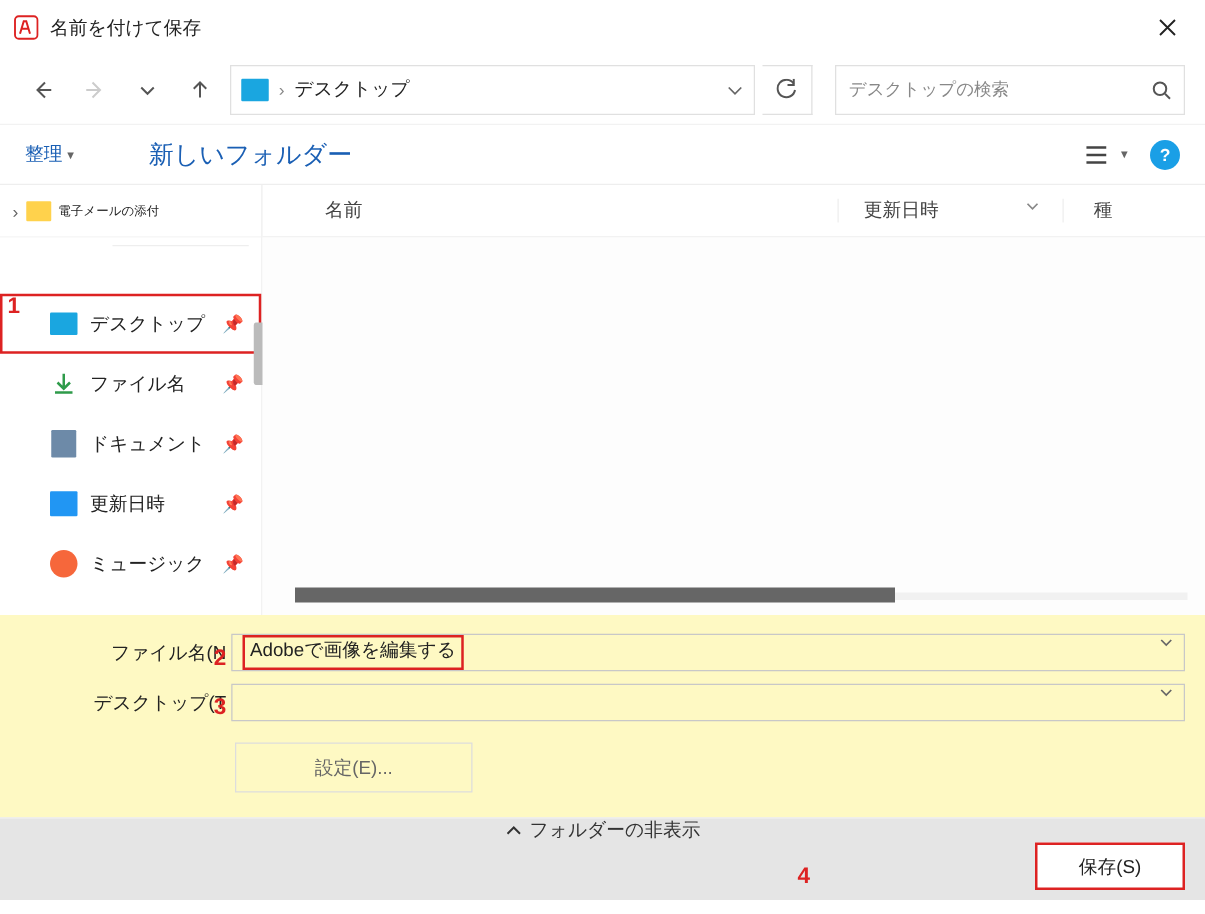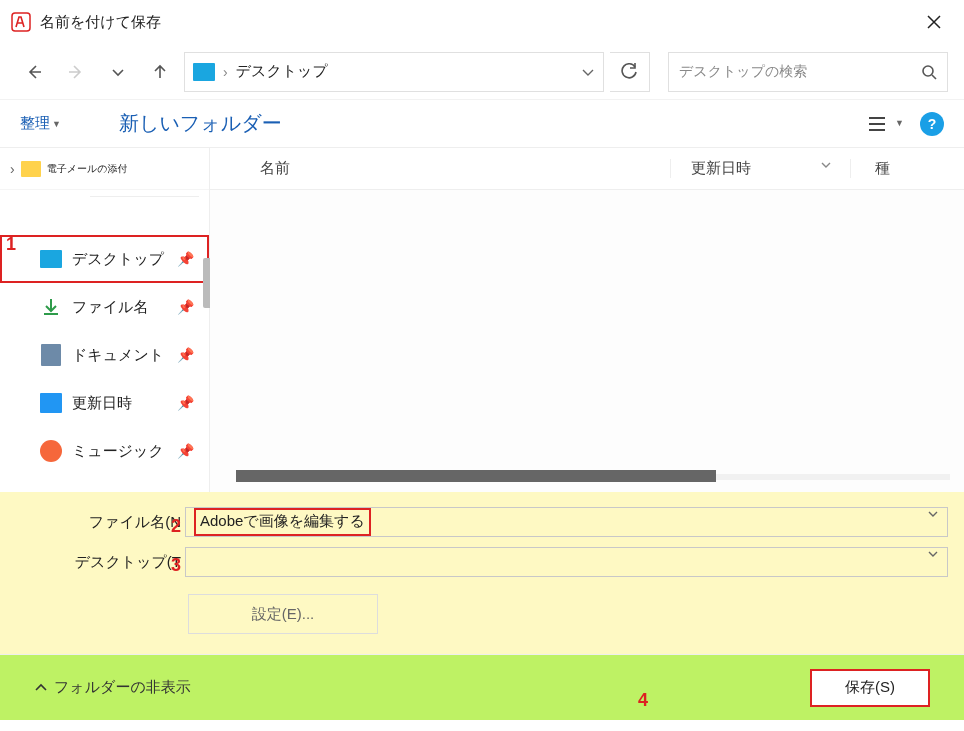--- a/index.html
+++ b/index.html
@@ -73,21 +73,21 @@
 .fields { padding: 10px 16px 0 0; background: #fef9c3; }
 .frow { display: flex; align-items: center; height: 40px; }
 .frow .flabel { width: 185px; text-align: right; padding-right: 4px; font-size: 15px; white-space: nowrap; }
 .frow .fbox { flex: 1; height: 30px; border: 1px solid #c8c8c8; display: flex; padding: 0 8px; font-size: 15px; position: relative; }
 .frow .fbox .dd { position: absolute; right: 8px; color: #666; }
 .frow .inner-hl { display: inline-block; border: 2px solid #d22; padding: 0 4px; line-height: 22px; }
 .settings-row { display: flex; padding: 12px 0 20px 188px; }
 .settings-btn { width: 190px; height: 40px; border: 1px solid #ddd; display: flex; align-items: center; justify-content: center; color: #666; font-size: 15px; }
 
 
-.footer { height: 66px; border-top: 1px solid #eee; background: #bef264; display: flex; align-items: center; padding: 0 34px; }
+.footer { height: 66px; border-top: 1px solid #eee; background: #e5e5e5; display: flex; align-items: center; padding: 0 16px; flex-direction: column; }
 .footer .hide { display: flex; align-items: center; gap: 6px; font-size: 15px; color: #333; }
 .footer .btns { margin-left: auto; display: flex; gap: 20px; align-items: center; }
 .btn { height: 38px; width: 120px; border: 1px solid #bbb; background: #fff; display: flex; align-items: center; justify-content: center; font-size: 15px; margin-left: 16px; }
 .btn.save { border: 2px solid #d22; }
 
 
 .anno { position: absolute; color: #d22; font-weight: bold; font-size: 18px; z-index: 50; }
 
 svg { display: block; }
 </style>

